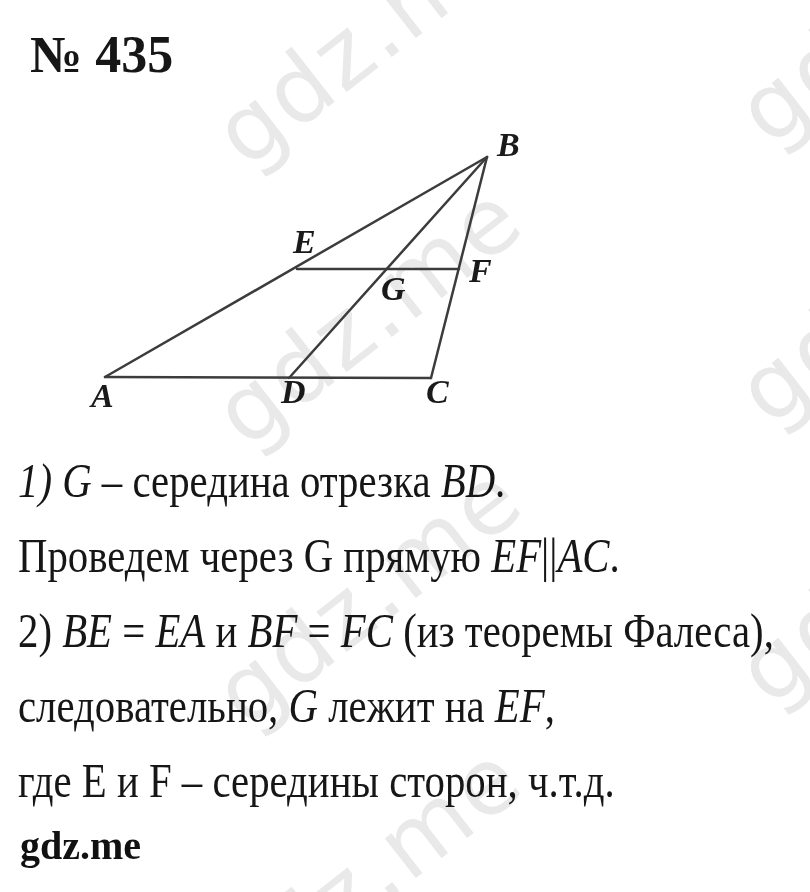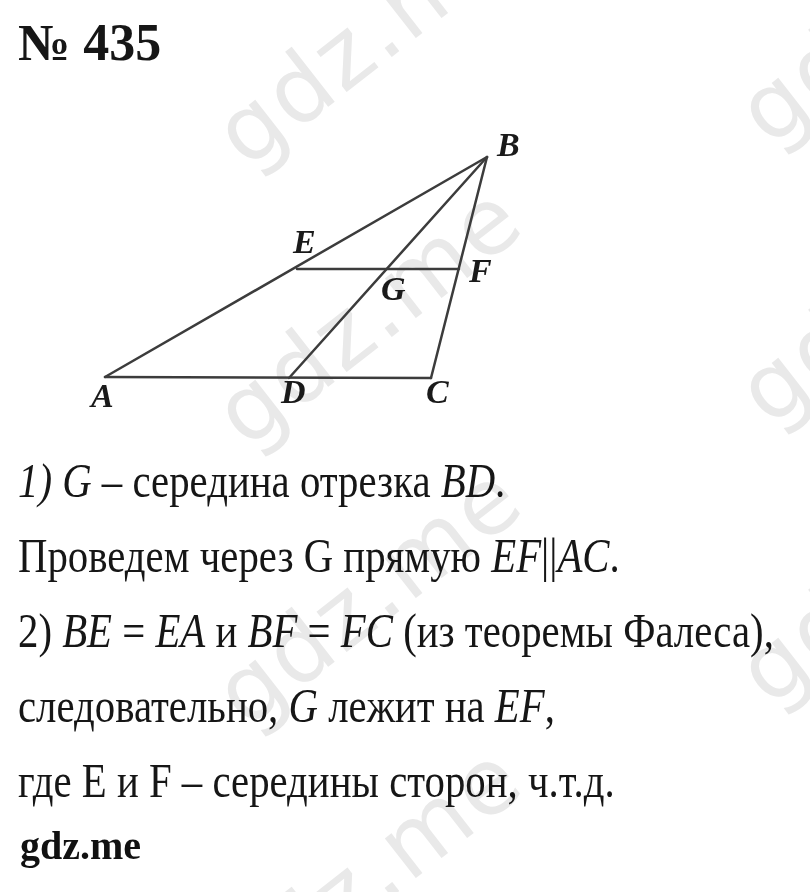--- a/index.html
+++ b/index.html
@@ -30,21 +30,21 @@
     transform-origin: 0 100%;
     transform: rotate(-38deg);
     user-select: none;
   }
   
   .content { position: absolute; inset: 0; z-index: 1; }
   .title {
     position: absolute;
     left: 18px;
     top: 14px;
-    margin: 0;
+    margin: 12px;
     font-size: 52px;
     font-weight: 700;
     line-height: 1.1;
     color: #161616;
   }
   .figure { position: absolute; inset: 0; }
   .figure svg { position: absolute; left: 0; top: 0; }
   .vertex-label {
     position: absolute;
     font-size: 34px;

